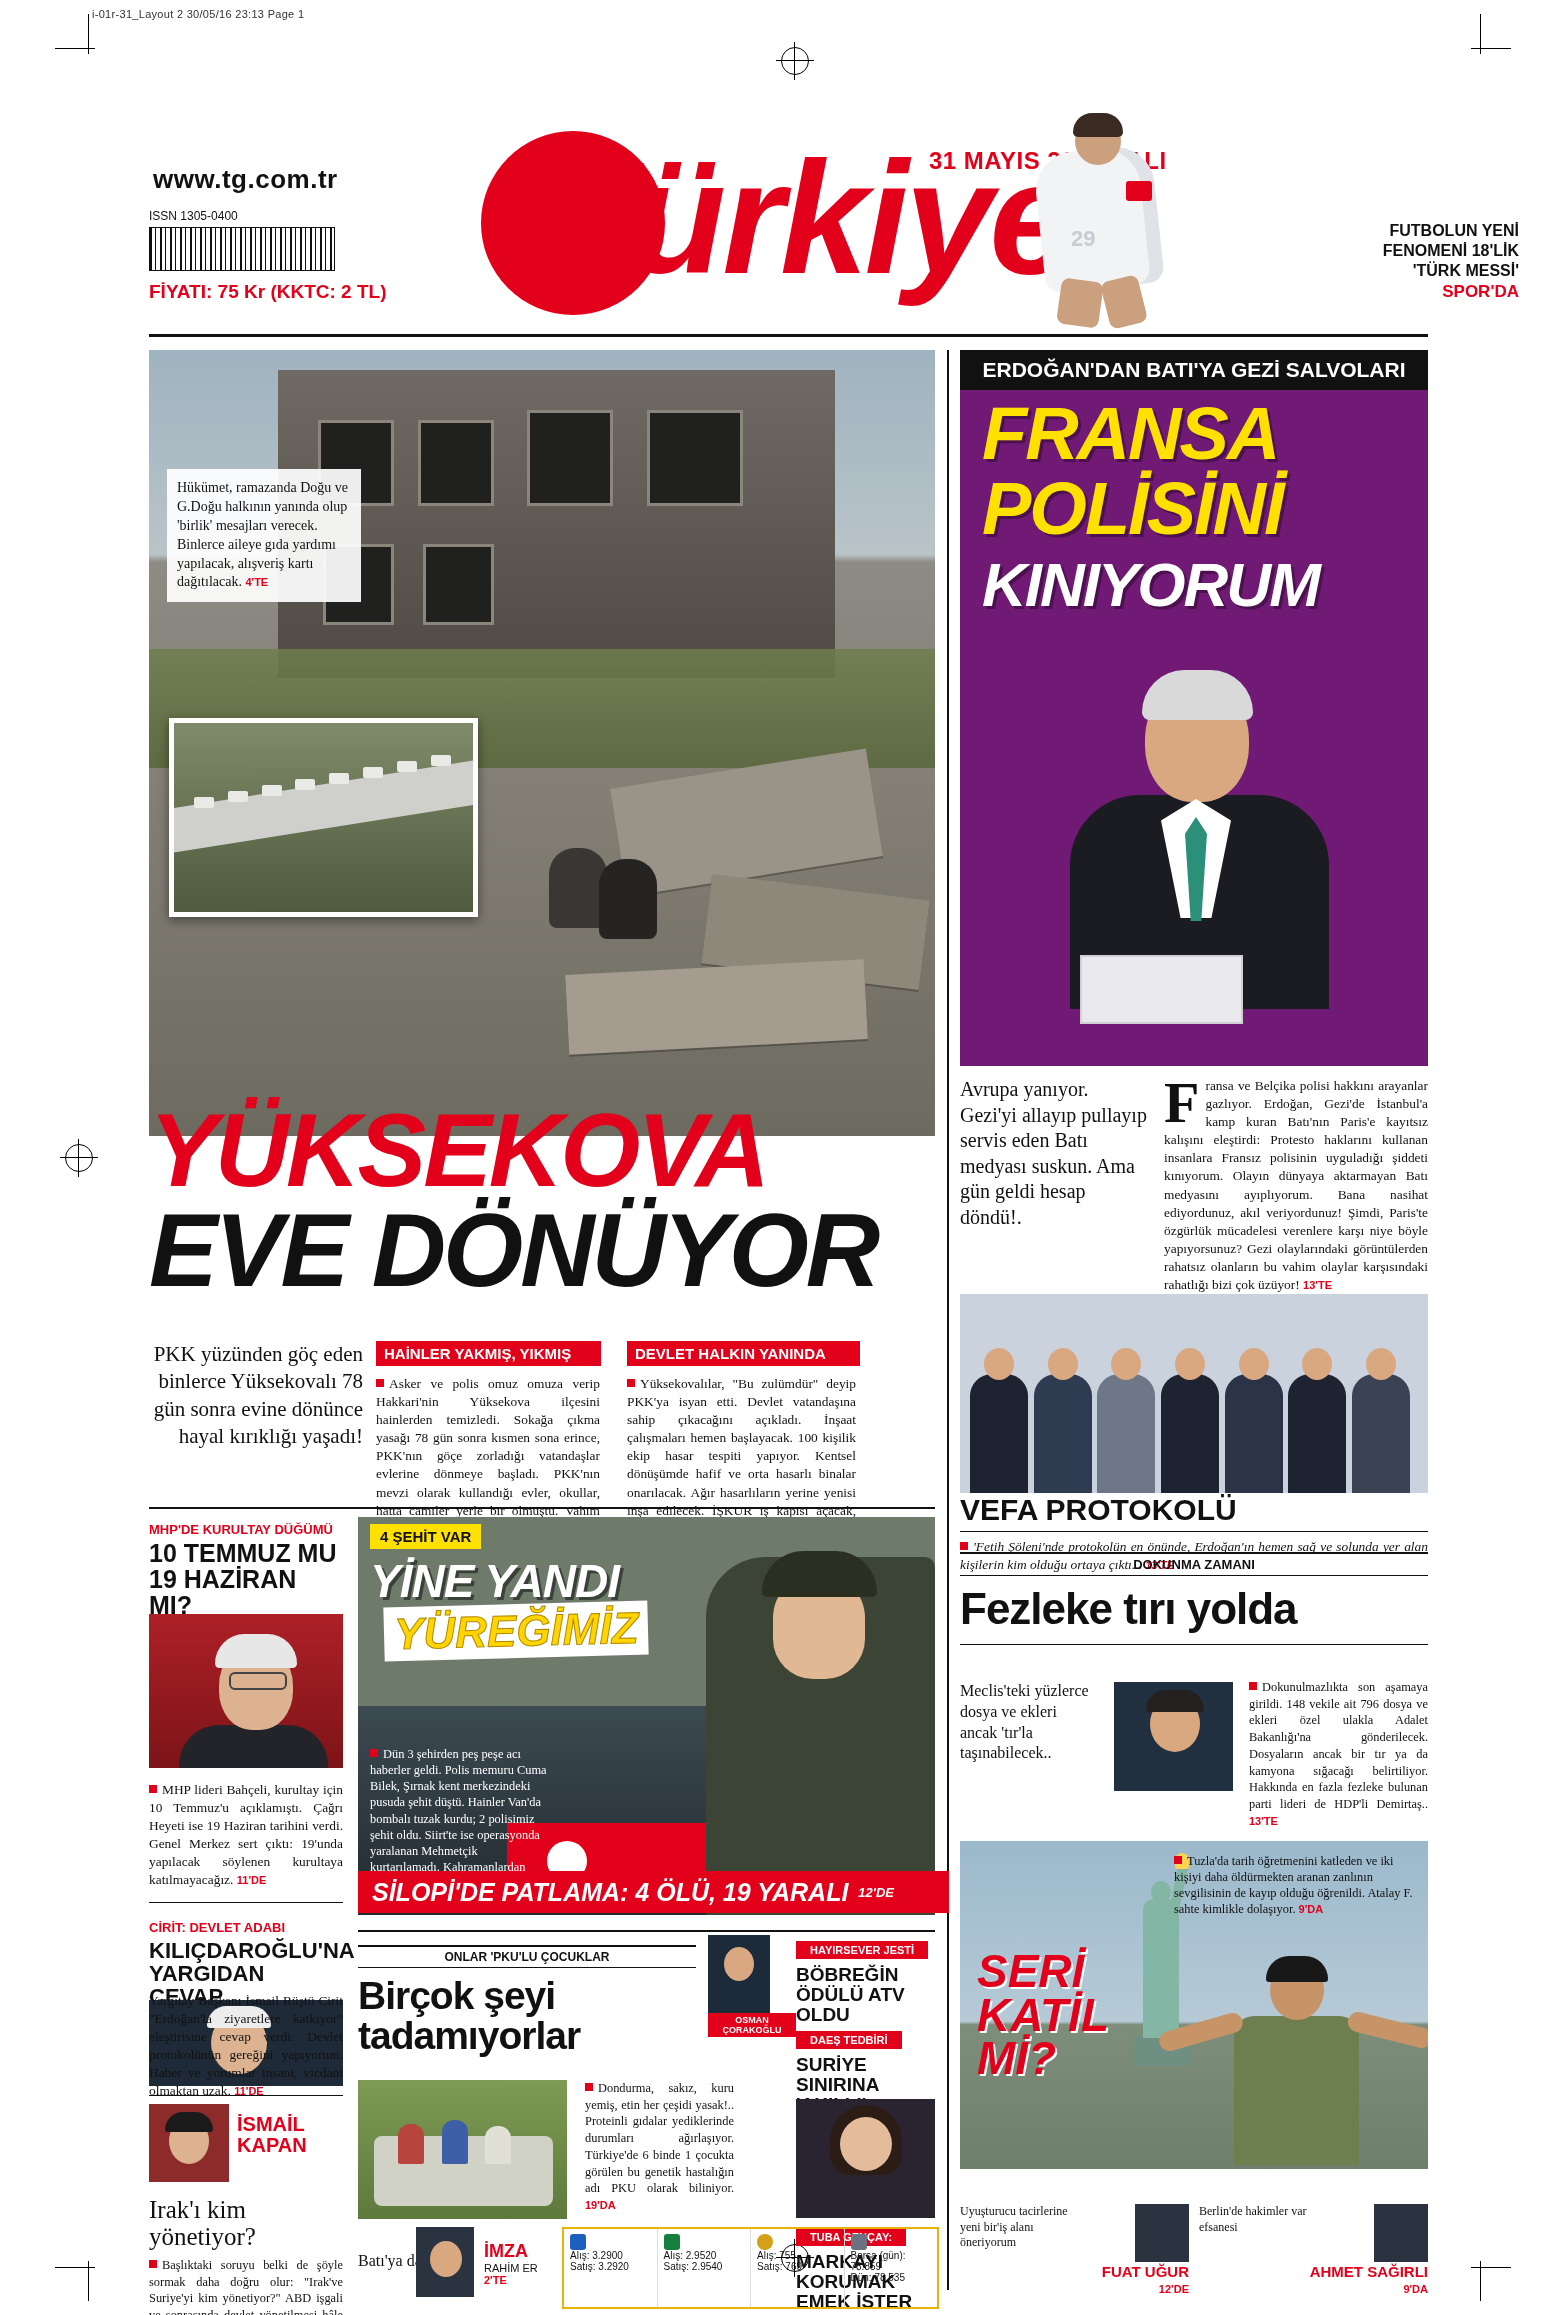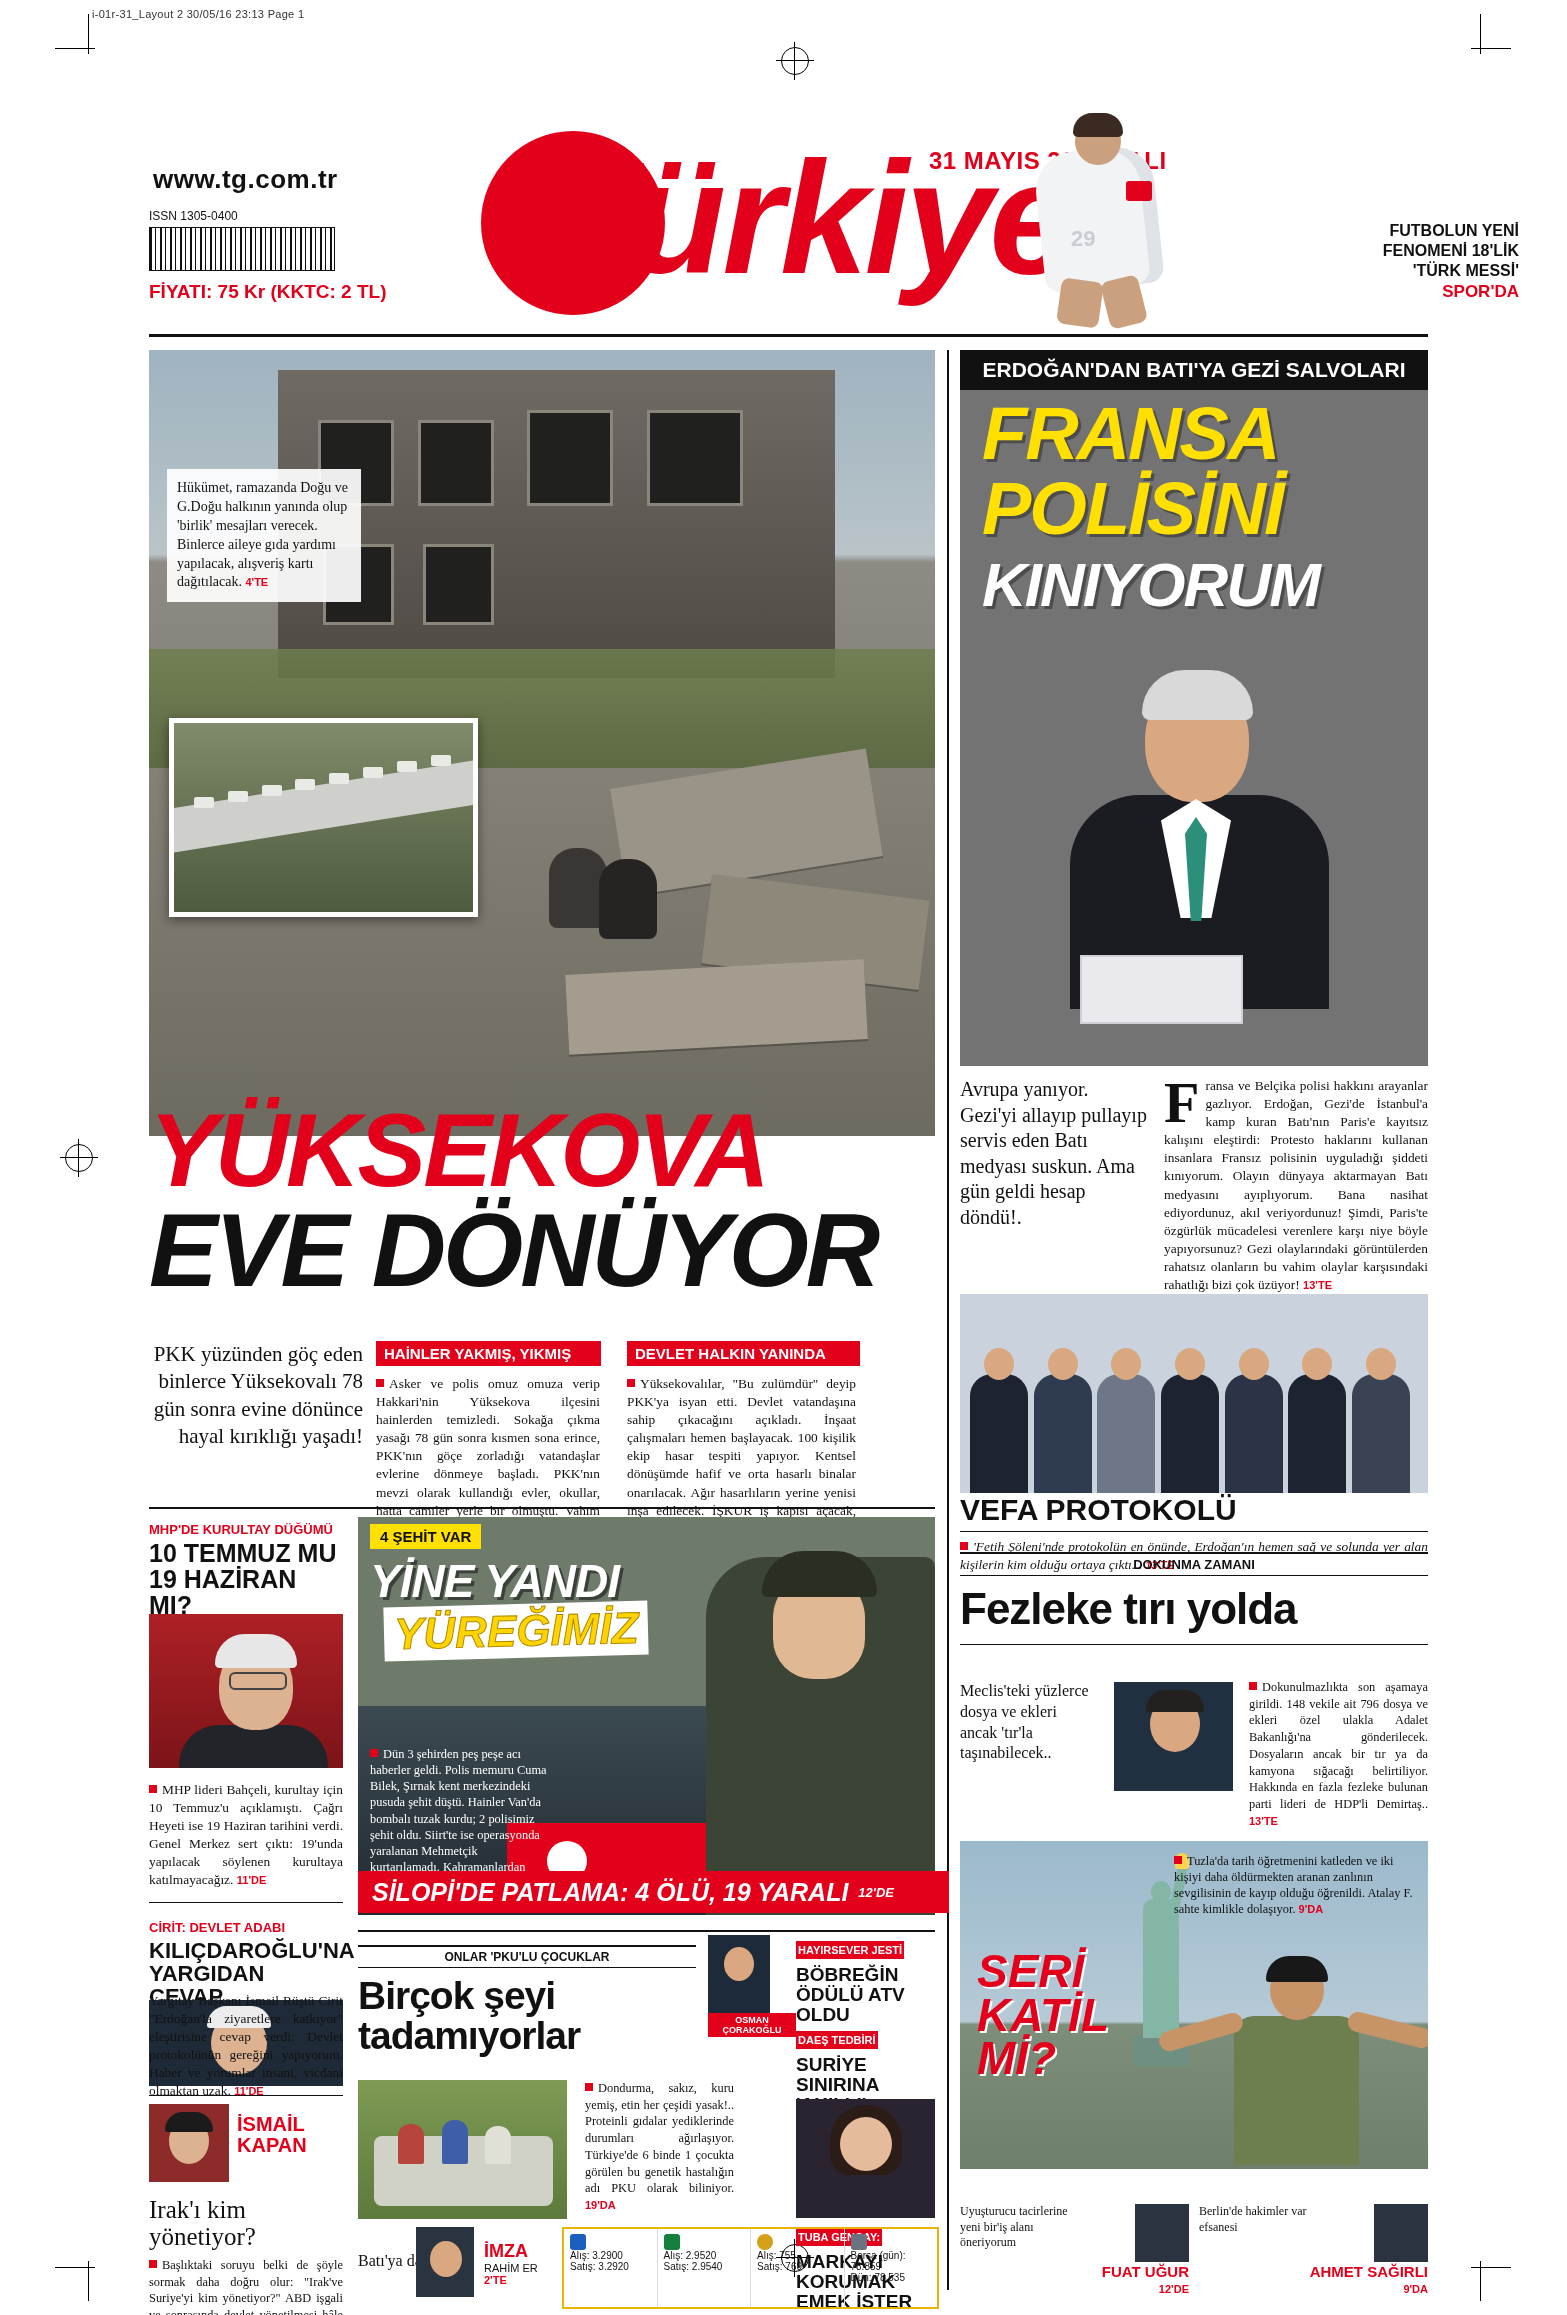--- a/index.html
+++ b/index.html
@@ -60,21 +60,21 @@
   .lead-cap{position:absolute;left:18px;top:119px;width:174px;background:rgba(255,255,255,.92);padding:10px 10px;font-size:14px;line-height:1.35;}
   .lead-cap b{font-weight:bold;}
 
   .headline1{position:absolute;left:149px;top:1104px;width:796px;font-family:"Liberation Sans",sans-serif;font-weight:bold;font-style:italic;font-size:103px;letter-spacing:-3px;color:#e3001b;line-height:.92;}
   .headline2{position:absolute;left:149px;top:1204px;width:796px;font-family:"Liberation Sans",sans-serif;font-weight:bold;font-style:italic;font-size:103px;letter-spacing:-3px;color:#111;line-height:.92;}
 
   .lead-sub{position:absolute;left:149px;top:1341px;width:214px;font-size:21px;line-height:1.3;text-align:right;}
   .colhead{position:absolute;color:#fff;background:#e3001b;font-family:"Liberation Sans",sans-serif;font-weight:bold;font-size:15px;padding:4px 8px;}
 
   
-  .rtop{position:absolute;left:960px;top:350px;width:468px;height:716px;background:#737373;overflow:hidden;}
+  .rtop{position:absolute;left:960px;top:350px;width:468px;height:716px;background:#701a75;overflow:hidden;}
   .rtop .band{position:absolute;left:0;top:0;width:468px;height:40px;background:#111;color:#fff;font-family:"Liberation Sans",sans-serif;font-weight:bold;font-size:21px;display:flex;align-items:center;justify-content:center;}
   .ry{font-family:"Liberation Sans",sans-serif;font-weight:bold;font-style:italic;color:#ffe000;font-size:74px;line-height:.86;letter-spacing:-2px;text-shadow:3px 3px 0 #00000055;}
   .rw{font-family:"Liberation Sans",sans-serif;font-weight:bold;font-style:italic;color:#fff;font-size:62px;line-height:.9;letter-spacing:-2px;text-shadow:3px 3px 0 #00000055;}
   .erd{position:absolute;left:90px;top:328px;width:299px;height:328px;}
   .erd-head{position:absolute;left:95px;top:0;width:104px;height:124px;background:#d9a880;border-radius:50% 50% 45% 45%;}
   .erd-hair{position:absolute;left:92px;top:-8px;width:111px;height:50px;background:#d9d9d9;border-radius:56px 56px 10px 10px;}
   .erd-suit{position:absolute;left:20px;top:117px;width:259px;height:214px;background:#1b1b22;border-radius:70px 70px 0 0;}
   .erd-shirt{position:absolute;left:111px;top:121px;width:70px;height:119px;background:#fff;clip-path:polygon(50% 0,100% 18%,72% 100%,28% 100%,0 18%);}
   .erd-tie{position:absolute;left:135px;top:139px;width:22px;height:104px;background:#2b8f79;clip-path:polygon(50% 0,100% 16%,74% 100%,26% 100%,0 16%);}
   .podium{position:absolute;left:30px;top:277px;width:159px;height:65px;background:#e9e9ee;border:2px solid #cfcfd6;}
@@ -125,21 +125,21 @@
 
   
   .bircok{position:absolute;left:358px;top:1945px;width:338px;}
   .bircok .band{border-top:2px solid #111;border-bottom:1px solid #111;text-align:center;font-family:"Liberation Sans",sans-serif;font-weight:bold;font-size:12px;padding:3px 0;}
   .bircok h2{margin:8px 0 6px;font-family:"Liberation Sans",sans-serif;font-weight:bold;font-size:39px;line-height:1.02;letter-spacing:-1px;}
   .picnic{position:absolute;left:358px;top:2080px;width:209px;height:139px;background:linear-gradient(180deg,#7e9a54,#5d7a3c);overflow:hidden;}
   .osman{position:absolute;left:708px;top:1935px;width:62px;height:78px;background:#1d2a3a;overflow:hidden;}
   .osman-cap{position:absolute;left:708px;top:2013px;width:88px;background:#e3001b;color:#fff;font-family:"Liberation Sans",sans-serif;font-size:9px;font-weight:bold;text-align:center;padding:2px 0;}
 
   .col3{position:absolute;left:796px;top:1940px;width:139px;}
-  .col3 .tagred{background:#e3001b;color:#fff;font-family:"Liberation Sans",sans-serif;font-weight:bold;font-size:11px;padding:3px 2px;display:inline-block;}
+  .col3 .tagred{background:#e3001b;color:#fff;font-family:"Liberation Sans",sans-serif;font-weight:bold;font-size:11px;padding:3px 14px;display:inline-block;}
   .col3 h4{margin:6px 0 4px;font-family:"Liberation Sans",sans-serif;font-weight:bold;font-size:19px;line-height:1.05;}
   .tuba-ph{position:absolute;left:796px;top:2099px;width:139px;height:119px;background:#2a2430;overflow:hidden;}
 
   
   .seri{position:absolute;left:960px;top:1841px;width:468px;height:328px;background:linear-gradient(180deg,#9bb9cc 0%,#b6cad6 55%,#7d8e7a 56%,#6e7f6b 100%);overflow:hidden;}
   .statue{position:absolute;left:169px;top:18px;width:64px;height:199px;}
   .st-body{position:absolute;left:14px;top:40px;width:36px;height:139px;background:#83b6a5;border-radius:10px 10px 0 0;}
   .st-head{position:absolute;left:22px;top:22px;width:20px;height:22px;background:#83b6a5;border-radius:50%;}
   .st-arm{position:absolute;left:44px;top:8px;width:10px;height:48px;background:#83b6a5;transform:rotate(12deg);}
   .st-torch{position:absolute;left:46px;top:-6px;width:14px;height:16px;background:#ffd34d;border-radius:50% 50% 20% 20%;}

